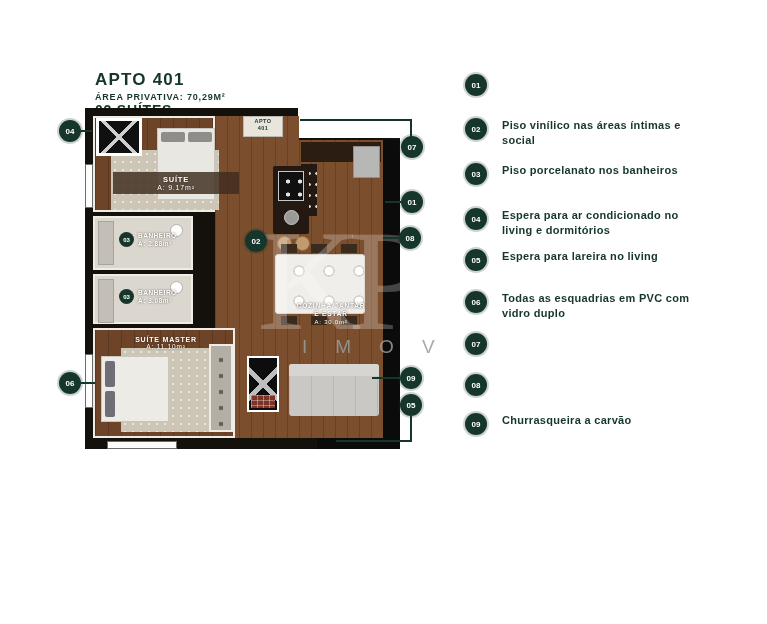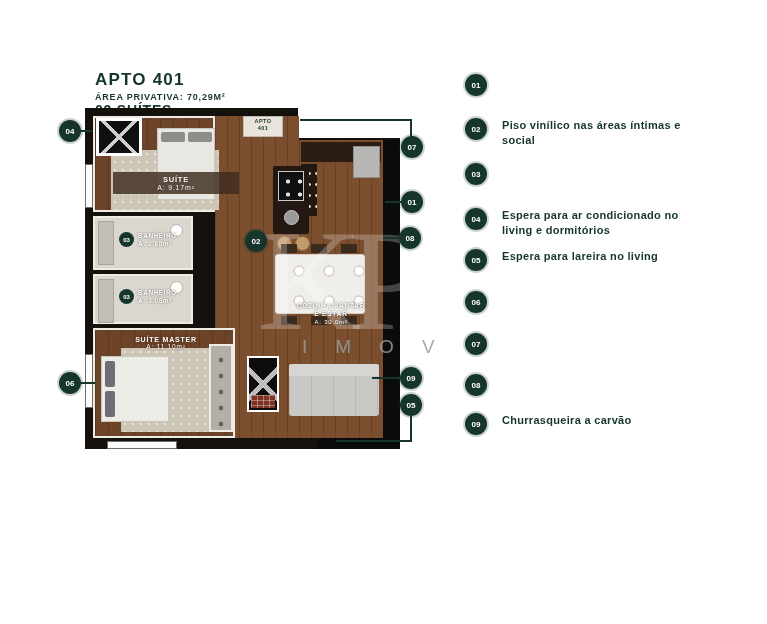--- a/index.html
+++ b/index.html
@@ -263,31 +263,33 @@
 
 <div class="abs legend-row" id="lg0">
   <div class="badge">01</div>
 </div>
 <div class="abs legend-row" id="lg1">
   <div class="badge">02</div>
   <div class="legend-text">Piso vinílico nas áreas íntimas e social</div>
 </div>
 <div class="abs legend-row" id="lg2">
   <div class="badge">03</div>
+  <div class="legend-text">Piso porcelanato nos banheiros</div>
 </div>
 <div class="abs legend-row" id="lg3">
   <div class="badge">04</div>
   <div class="legend-text">Espera para ar condicionado no living e dormitórios</div>
 </div>
 <div class="abs legend-row" id="lg4">
   <div class="badge">05</div>
   <div class="legend-text">Espera para lareira no living</div>
 </div>
 <div class="abs legend-row" id="lg5">
   <div class="badge">06</div>
+  <div class="legend-text">Todas as esquadrias em PVC com vidro duplo</div>
 </div>
 <div class="abs legend-row" id="lg6">
   <div class="badge">07</div>
 </div>
 <div class="abs legend-row" id="lg7">
   <div class="badge">08</div>
 </div>
 <div class="abs legend-row" id="lg8">
   <div class="badge">09</div>
   <div class="legend-text">Churrasqueira a carvão</div>

